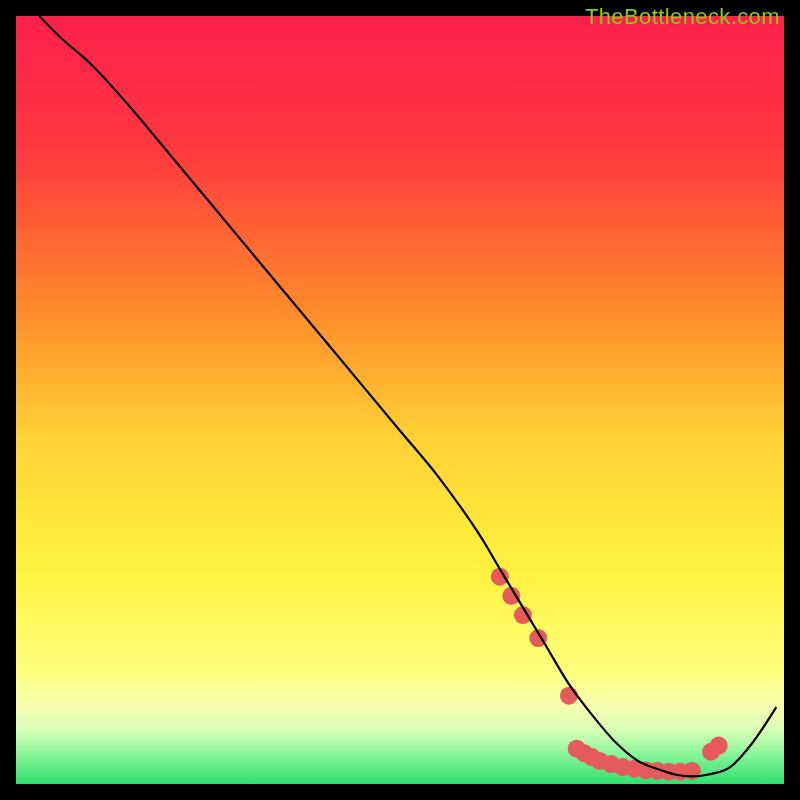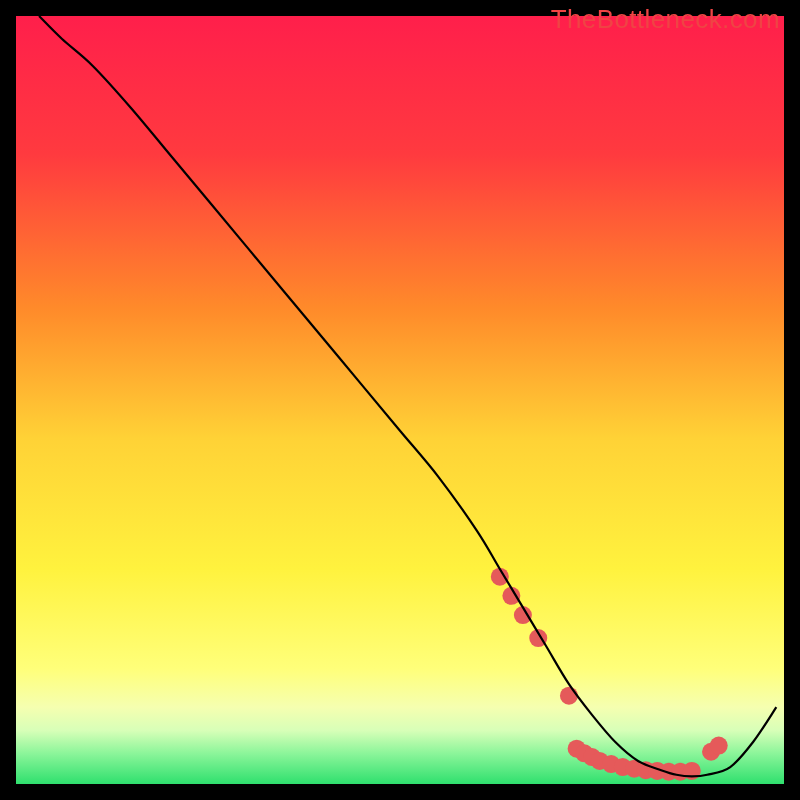--- a/index.html
+++ b/index.html
@@ -24,22 +24,22 @@
     left: 0;
     top: 0;
     width: 768px;
     height: 768px;
     
   }
   .watermark {
     position: absolute;
     top: 4px;
     right: 20px;
-    color: #ef4444;
-    font-size: 26px;
+    color: #84cc16;
+    font-size: 22px;
     letter-spacing: 0.4px;
     font-weight: 500;
   }
   svg {
     position: absolute;
     left: 0;
     top: 0;
   }
 </style>
 </head>

